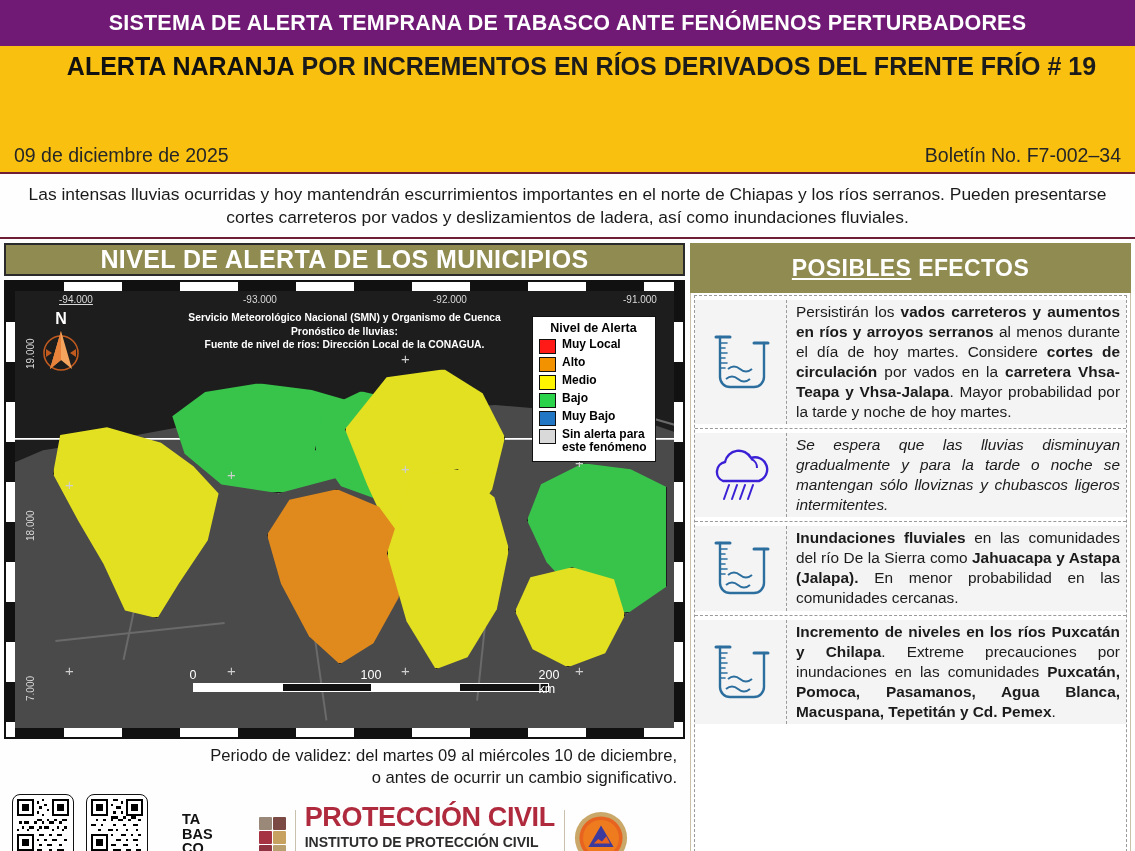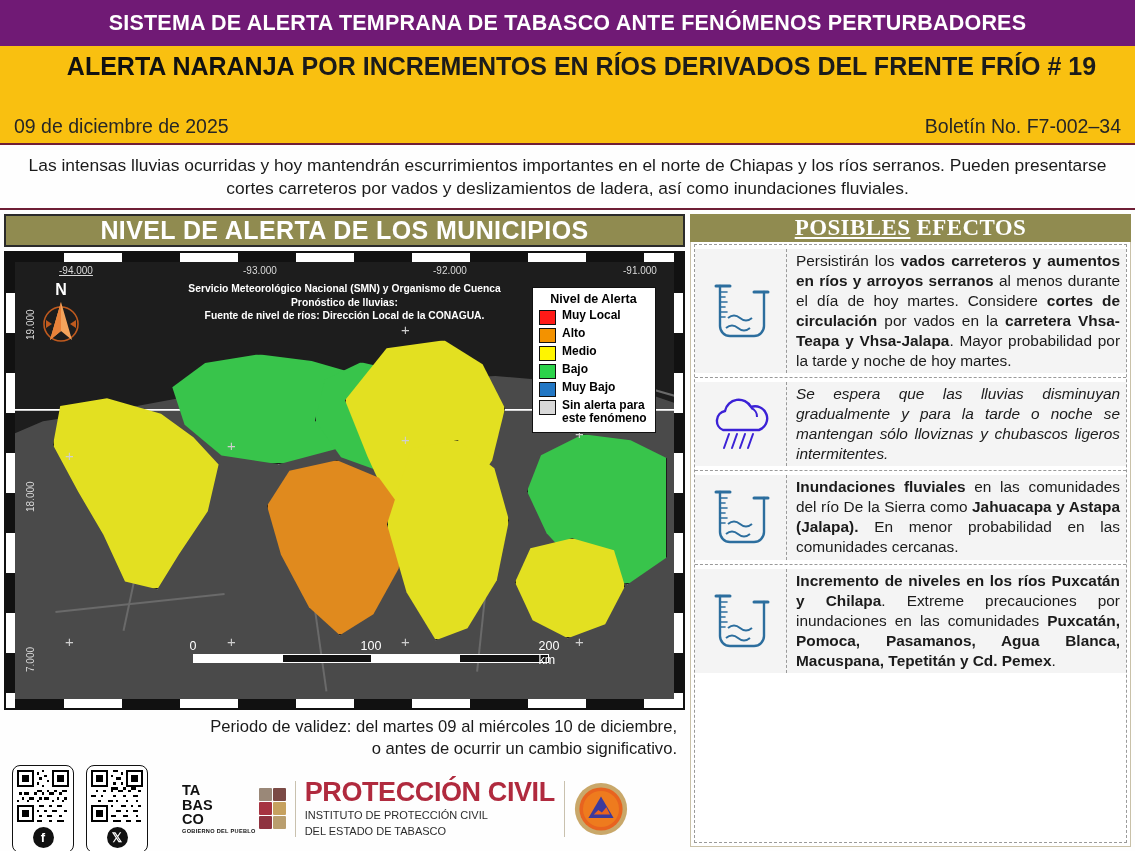--- a/index.html
+++ b/index.html
@@ -14,21 +14,21 @@
   
   .band-title {
     height: 46px; background: #701a75;
     display: flex; align-items: center; justify-content: center;
   }
   .band-title span {
     color: #ffffff; font-size: 21.5px; font-weight: bold;
     letter-spacing: .2px; white-space: nowrap;
   }
   .band-alert {
-    height: 99px; background: #F9C010; position: relative;
+    height: 128px; background: #F9C010; position: relative;
     border-bottom: 2px solid #6E1E35;
     padding-left: 28px;
   }
   .alert-headline {
     padding: 6px 18px 0 18px; text-align: center;
     font-size: 25px; font-weight: 600; color: #1b1b1b; line-height: 1.12;
   }
   .alert-headline .strong { font-weight: bold; color: #111; }
   .alert-meta {
     position: absolute; left: 0; right: 0; bottom: 5px;
@@ -48,21 +48,21 @@
   .col-left  { width: 681px; display: flex; flex-direction: column; }
   .col-right { flex: 1; display: flex; flex-direction: column; }
 
   .olive-banner {
     background: #908B50; border: 2px solid #2a2a2a;
     height: 40px; display: flex; align-items: center; justify-content: center;
   }
   .olive-banner span {
     color: #ffffff; font-weight: bold; font-size: 25px; letter-spacing: .4px;
   }
-  .olive-banner.right { border: none; height: 28px; font-family: Liberation Serif, serif; }
+  .olive-banner.right { border: none; height: 50px; }
   .olive-banner.right span { font-size: 23px; }
   .olive-banner.right .u { text-decoration: underline; }
 
   
   .map-outer { position: relative; margin-top: 4px; border: 2px solid #111; }
   .map {
     position: relative; width: 100%; height: 455px;
     background: #1c1c1c; overflow: hidden;
   }
   
@@ -159,21 +159,21 @@
   .brand { display: flex; align-items: center; gap: 9px; margin-left: 22px; }
   .tabasco-logo { display: flex; align-items: center; gap: 3px; }
   .tabasco-words { font-size: 14.5px; font-weight: bold; line-height: 1.0; color: #111; }
   .tabasco-words .sub { font-size: 5.6px; letter-spacing: .3px; margin-top: 2px; }
   .glyphs { display: grid; grid-template-columns: 13px 13px; grid-gap: 1px; }
   .glyphs i { width: 13px; height: 13px; display: block; border-radius: 1px; }
   .vrule { width: 1px; height: 56px; background: #c9c1ae; }
   .pc-text .big {
     font-size: 27px; font-weight: bold; color: #B02A3E; letter-spacing: -.4px; line-height: 1;
   }
-  .pc-text .small { font-size: 11px; font-weight: normal; color: #2c2c2c; line-height: 1.3; margin-top: 2px; }
+  .pc-text .small { font-size: 14px; font-weight: bold; color: #2c2c2c; line-height: 1.3; margin-top: 2px; }
   .seal { width: 54px; height: 54px; }
 
   
   .effects {
     flex: 1; border-left: 1px solid #C9C1A8; border-right: 1px solid #C9C1A8;
     border-bottom: 1px solid #C9C1A8; display: flex; flex-direction: column;
     background: #ffffff; padding: 2px 3px 3px 3px;
   }
   .eff-row {
     display: flex; align-items: stretch; border-bottom: 1px dashed #9a9a9a;

